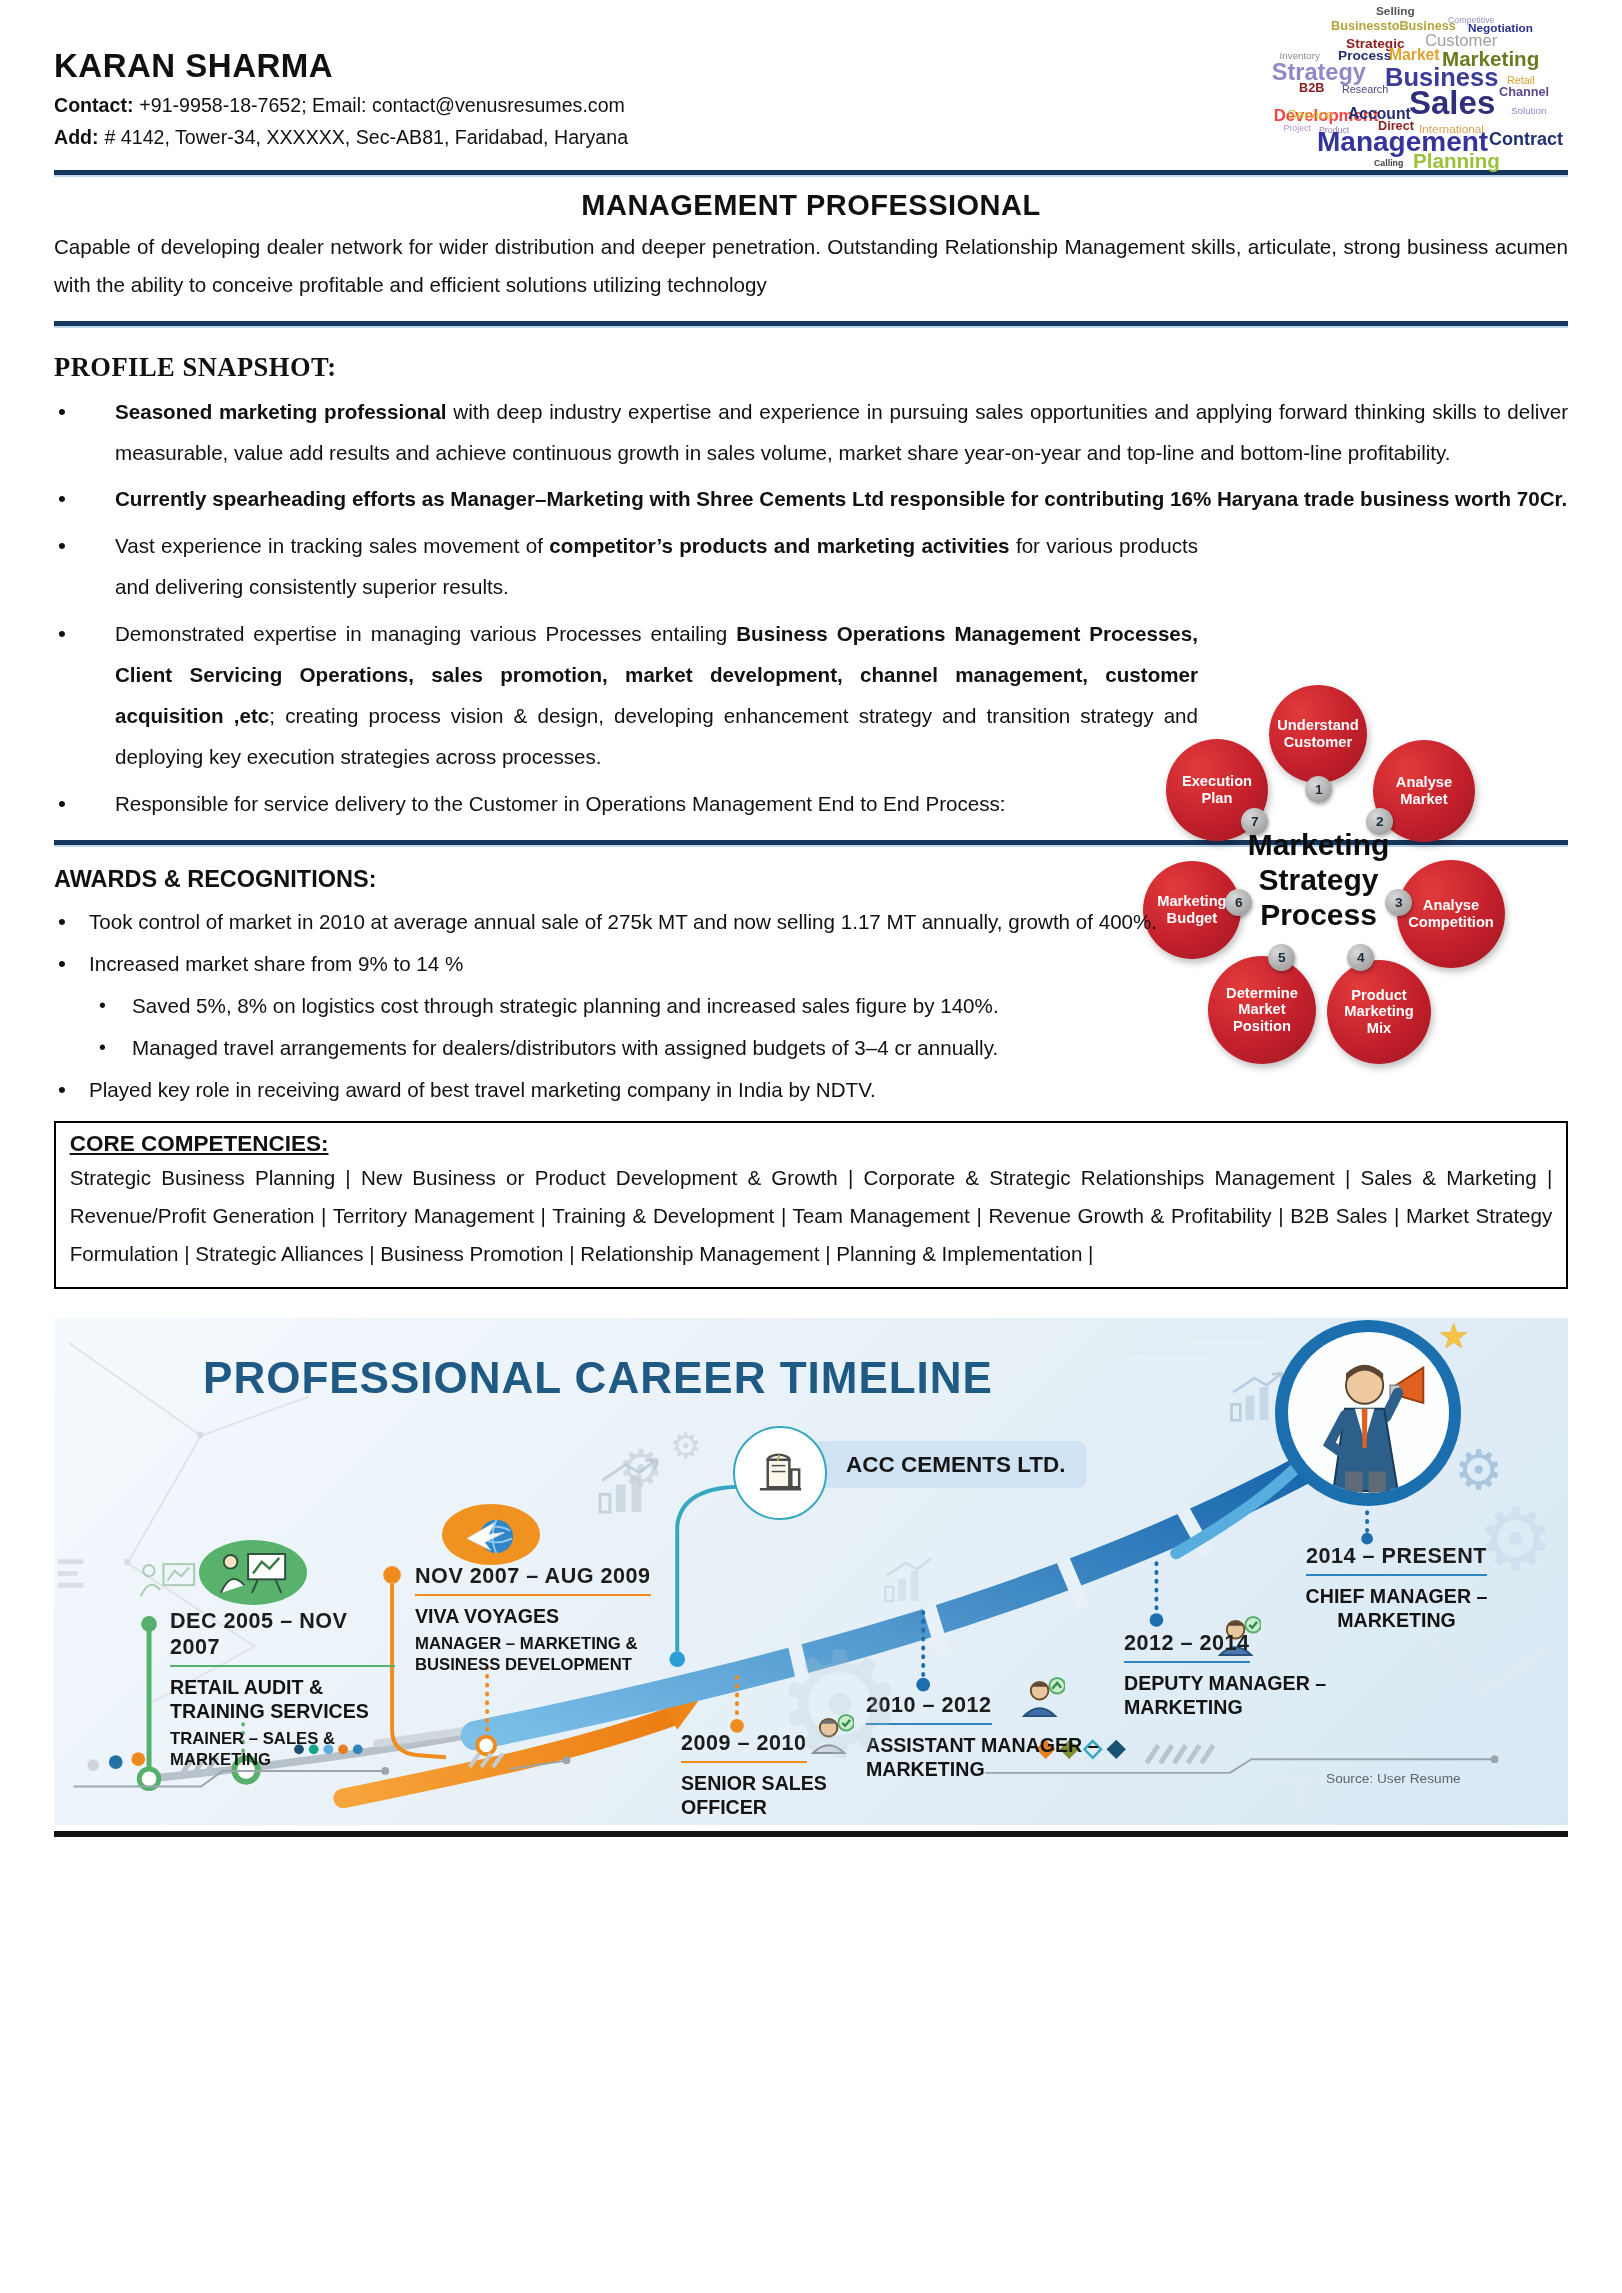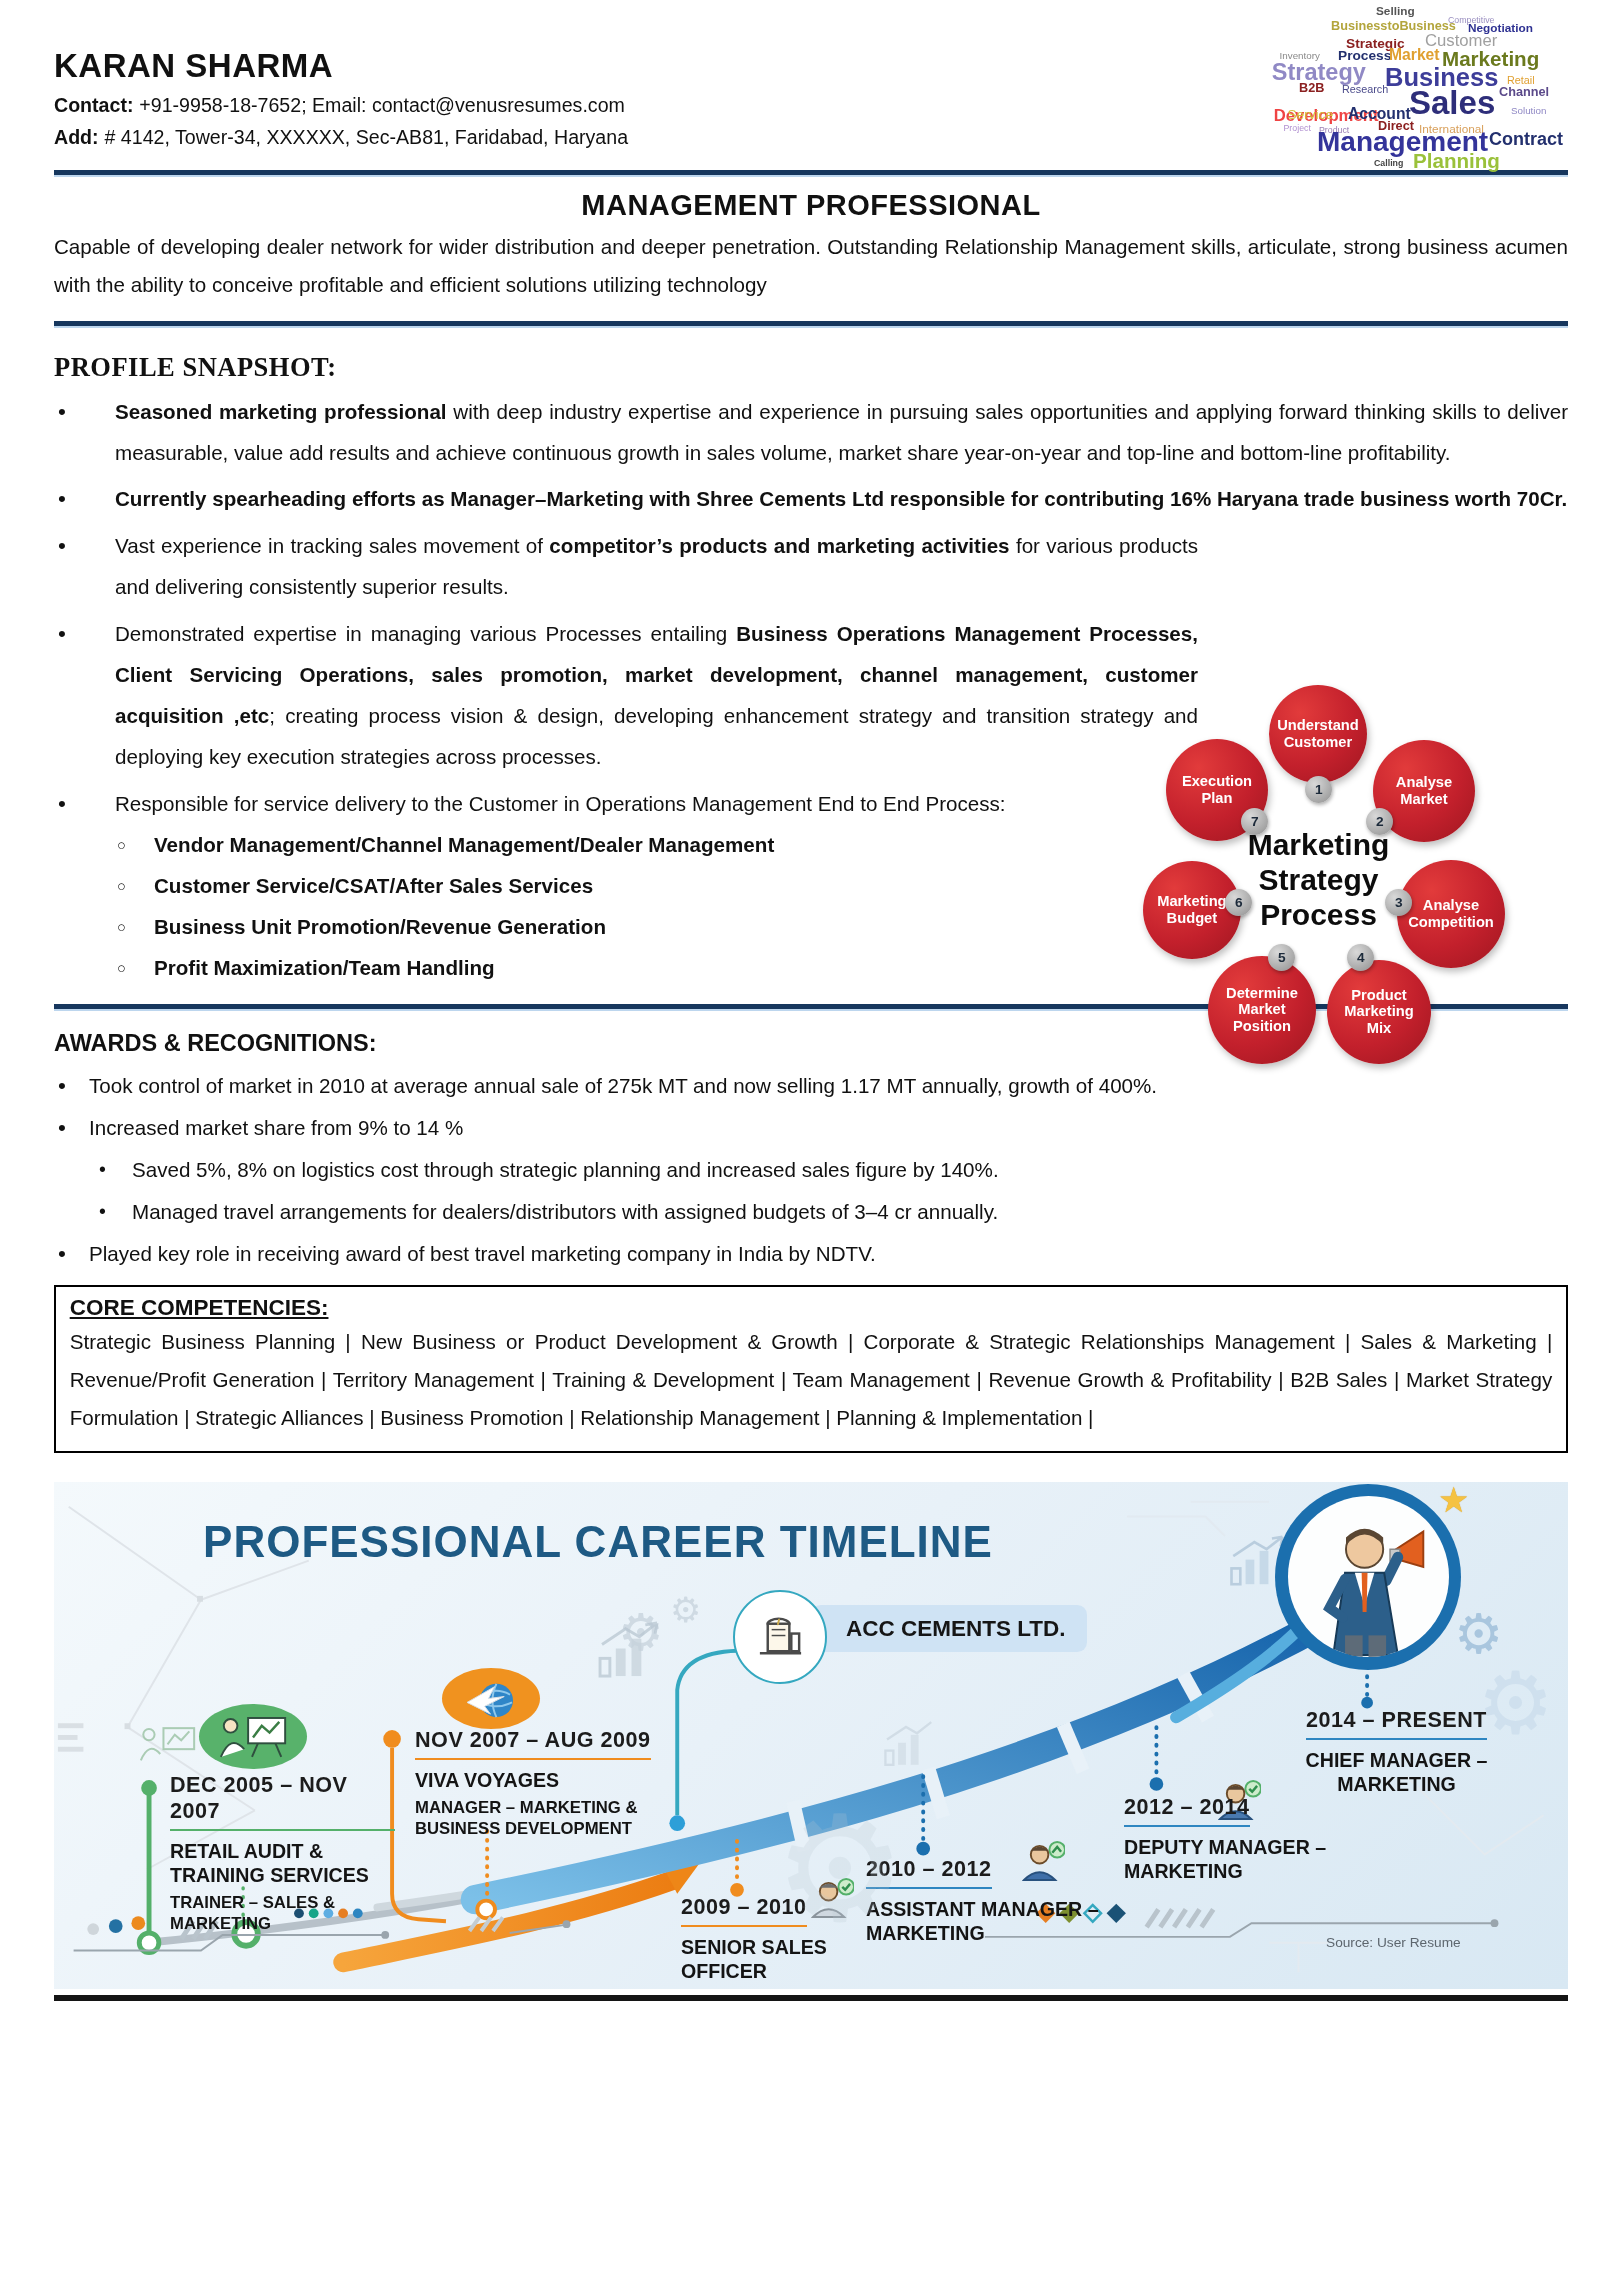--- a/index.html
+++ b/index.html
@@ -153,26 +153,21 @@
 
     <div class="rule rule2"></div>
 
     <div class="profile">
       <div class="h-serif">PROFILE SNAPSHOT:</div>
       <ul class="pb" id="profile-bullets">
           <li><strong>Seasoned marketing professional</strong><span> with deep industry expertise and experience in pursuing sales opportunities and applying forward thinking skills to deliver measurable, value add results and achieve continuous growth in sales volume, market share year-on-year and top-line and bottom-line profitability.</span></li>
           <li><strong>Currently spearheading efforts as Manager–Marketing with Shree Cements Ltd responsible for contributing 16% Haryana trade business worth 70Cr.</strong></li>
           <li class="narrow"><span>Vast experience in tracking sales movement of </span><strong>competitor’s products and marketing activities</strong><span> for various products and delivering consistently superior results.</span></li>
           <li class="narrow"><span>Demonstrated expertise in managing various Processes entailing </span><strong>Business Operations Management Processes, Client Servicing Operations, sales promotion, market development, channel management, customer acquisition ,etc</strong><span>; creating process vision &amp; design, developing enhancement strategy and transition strategy and deploying key execution strategies across processes.</span></li>
-          <li class="narrow"><span>Responsible for service delivery to the Customer in Operations Management End to End Process:</span><ul class="sub">
-              <li>Vendor Management/Channel Management/Dealer Management</li>
-              <li>Customer Service/CSAT/After Sales Services</li>
-              <li>Business Unit Promotion/Revenue Generation</li>
-              <li>Profit Maximization/Team Handling</li>
-            </ul></li>
+          <li class="narrow"><span>Responsible for service delivery to the Customer in Operations Management End to End Process:</span></li>
         </ul>
       <div class="diagram" id="diagram">
         <div class="dg-center" id="dg-center">
             <div>Marketing</div>
             <div>Strategy</div>
             <div>Process</div>
           </div>
       <div class="dg-circle" style="left: 132px; top: 34px; width: 98px; height: 98px;">
             <div class="dg-label">
               <div>Understand</div>

